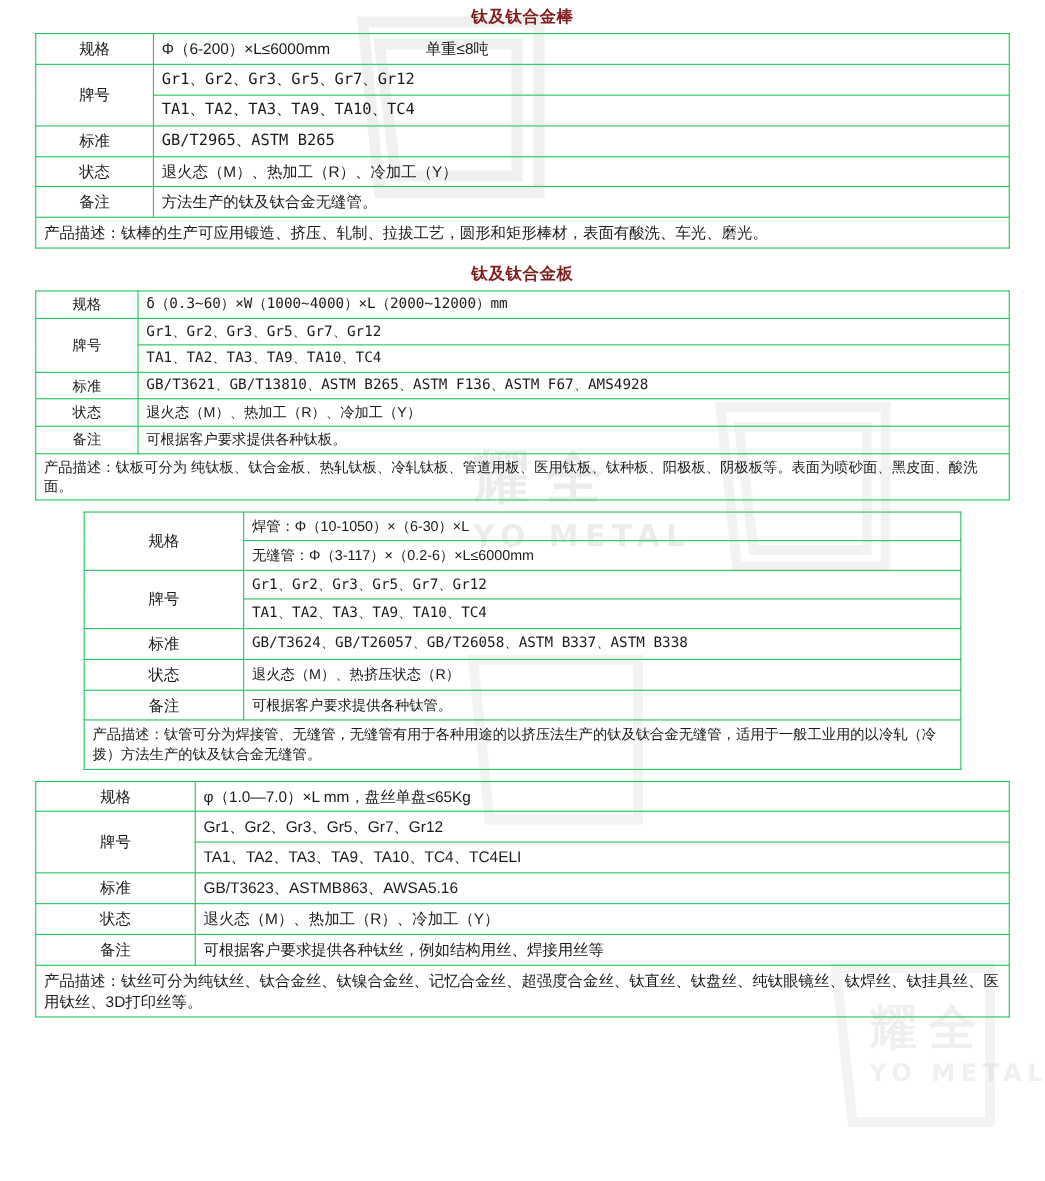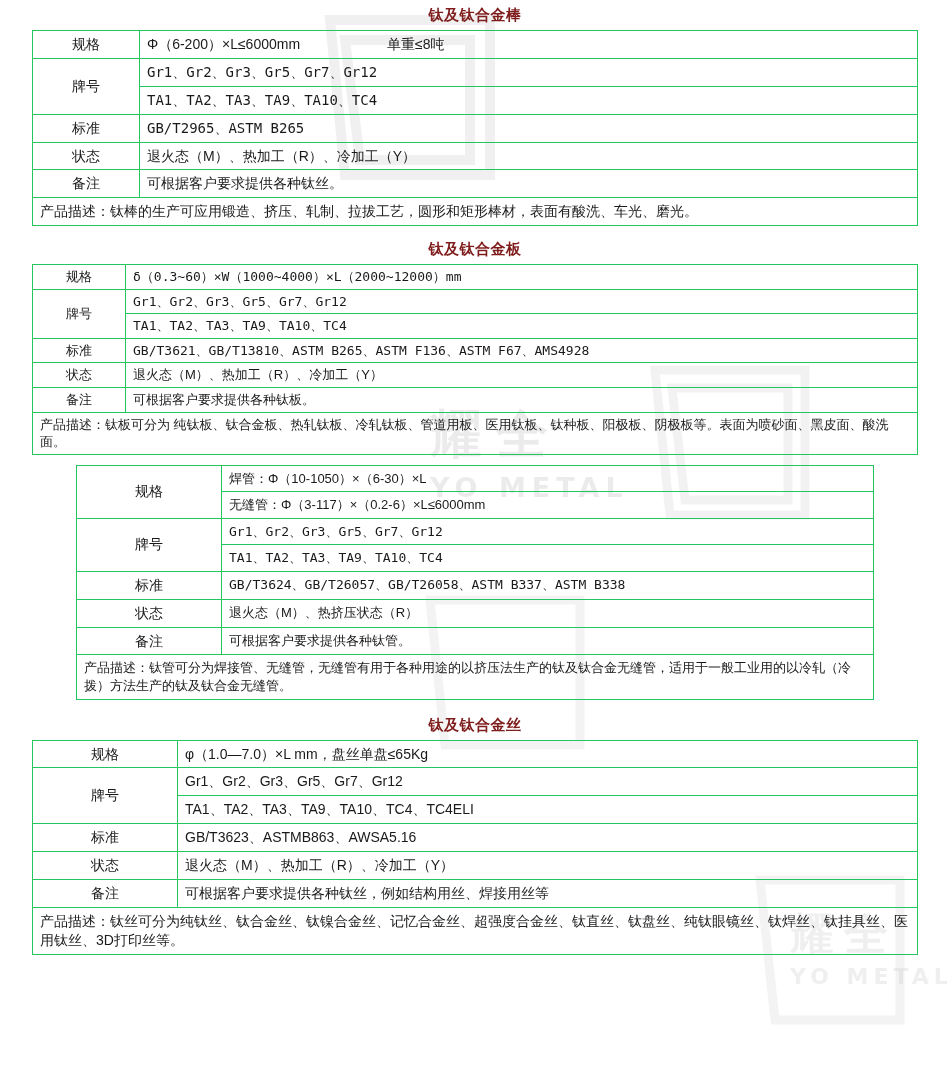--- a/index.html
+++ b/index.html
@@ -152,21 +152,21 @@
       <tr>
         <td class="lbl">标准</td>
         <td class="val mono">GB/T2965、ASTM B265</td>
       </tr>
       <tr>
         <td class="lbl">状态</td>
         <td class="val">退火态（M）、热加工（R）、冷加工（Y）</td>
       </tr>
       <tr>
         <td class="lbl">备注</td>
-        <td class="val">可根据客户要求提供各种钛丝。</td>
+        <td class="val">方法生产的钛及钛合金无缝管。</td>
       </tr>
       <tr>
         <td class="desc" colspan="2">产品描述：钛棒的生产可应用锻造、挤压、轧制、拉拔工艺，圆形和矩形棒材，表面有酸洗、车光、磨光。</td>
       </tr>
     </tbody>
       </table>
   </div>
 
   <div class="section" id="sec-plate">
     <div class="sec-title">钛及钛合金板</div>
@@ -232,21 +232,20 @@
         <td class="val">可根据客户要求提供各种钛管。</td>
       </tr>
       <tr>
         <td class="desc" colspan="2">产品描述：钛管可分为焊接管、无缝管，无缝管有用于各种用途的以挤压法生产的钛及钛合金无缝管，适用于一般工业用的以冷轧（冷拨）方法生产的钛及钛合金无缝管。</td>
       </tr>
     </tbody>
       </table>
   </div>
 
   <div class="section" id="sec-wire">
-    <div class="sec-title">钛及钛合金丝</div>
     <table class="spec">
       <tbody>
           <tr>
         <td class="lbl">规格</td>
         <td class="val">φ（1.0—7.0）×L mm，盘丝单盘≤65Kg</td>
       </tr>
       <tr>
         <td class="lbl" rowspan="2">牌号</td>
         <td class="val">Gr1、Gr2、Gr3、Gr5、Gr7、Gr12</td>
       </tr>

